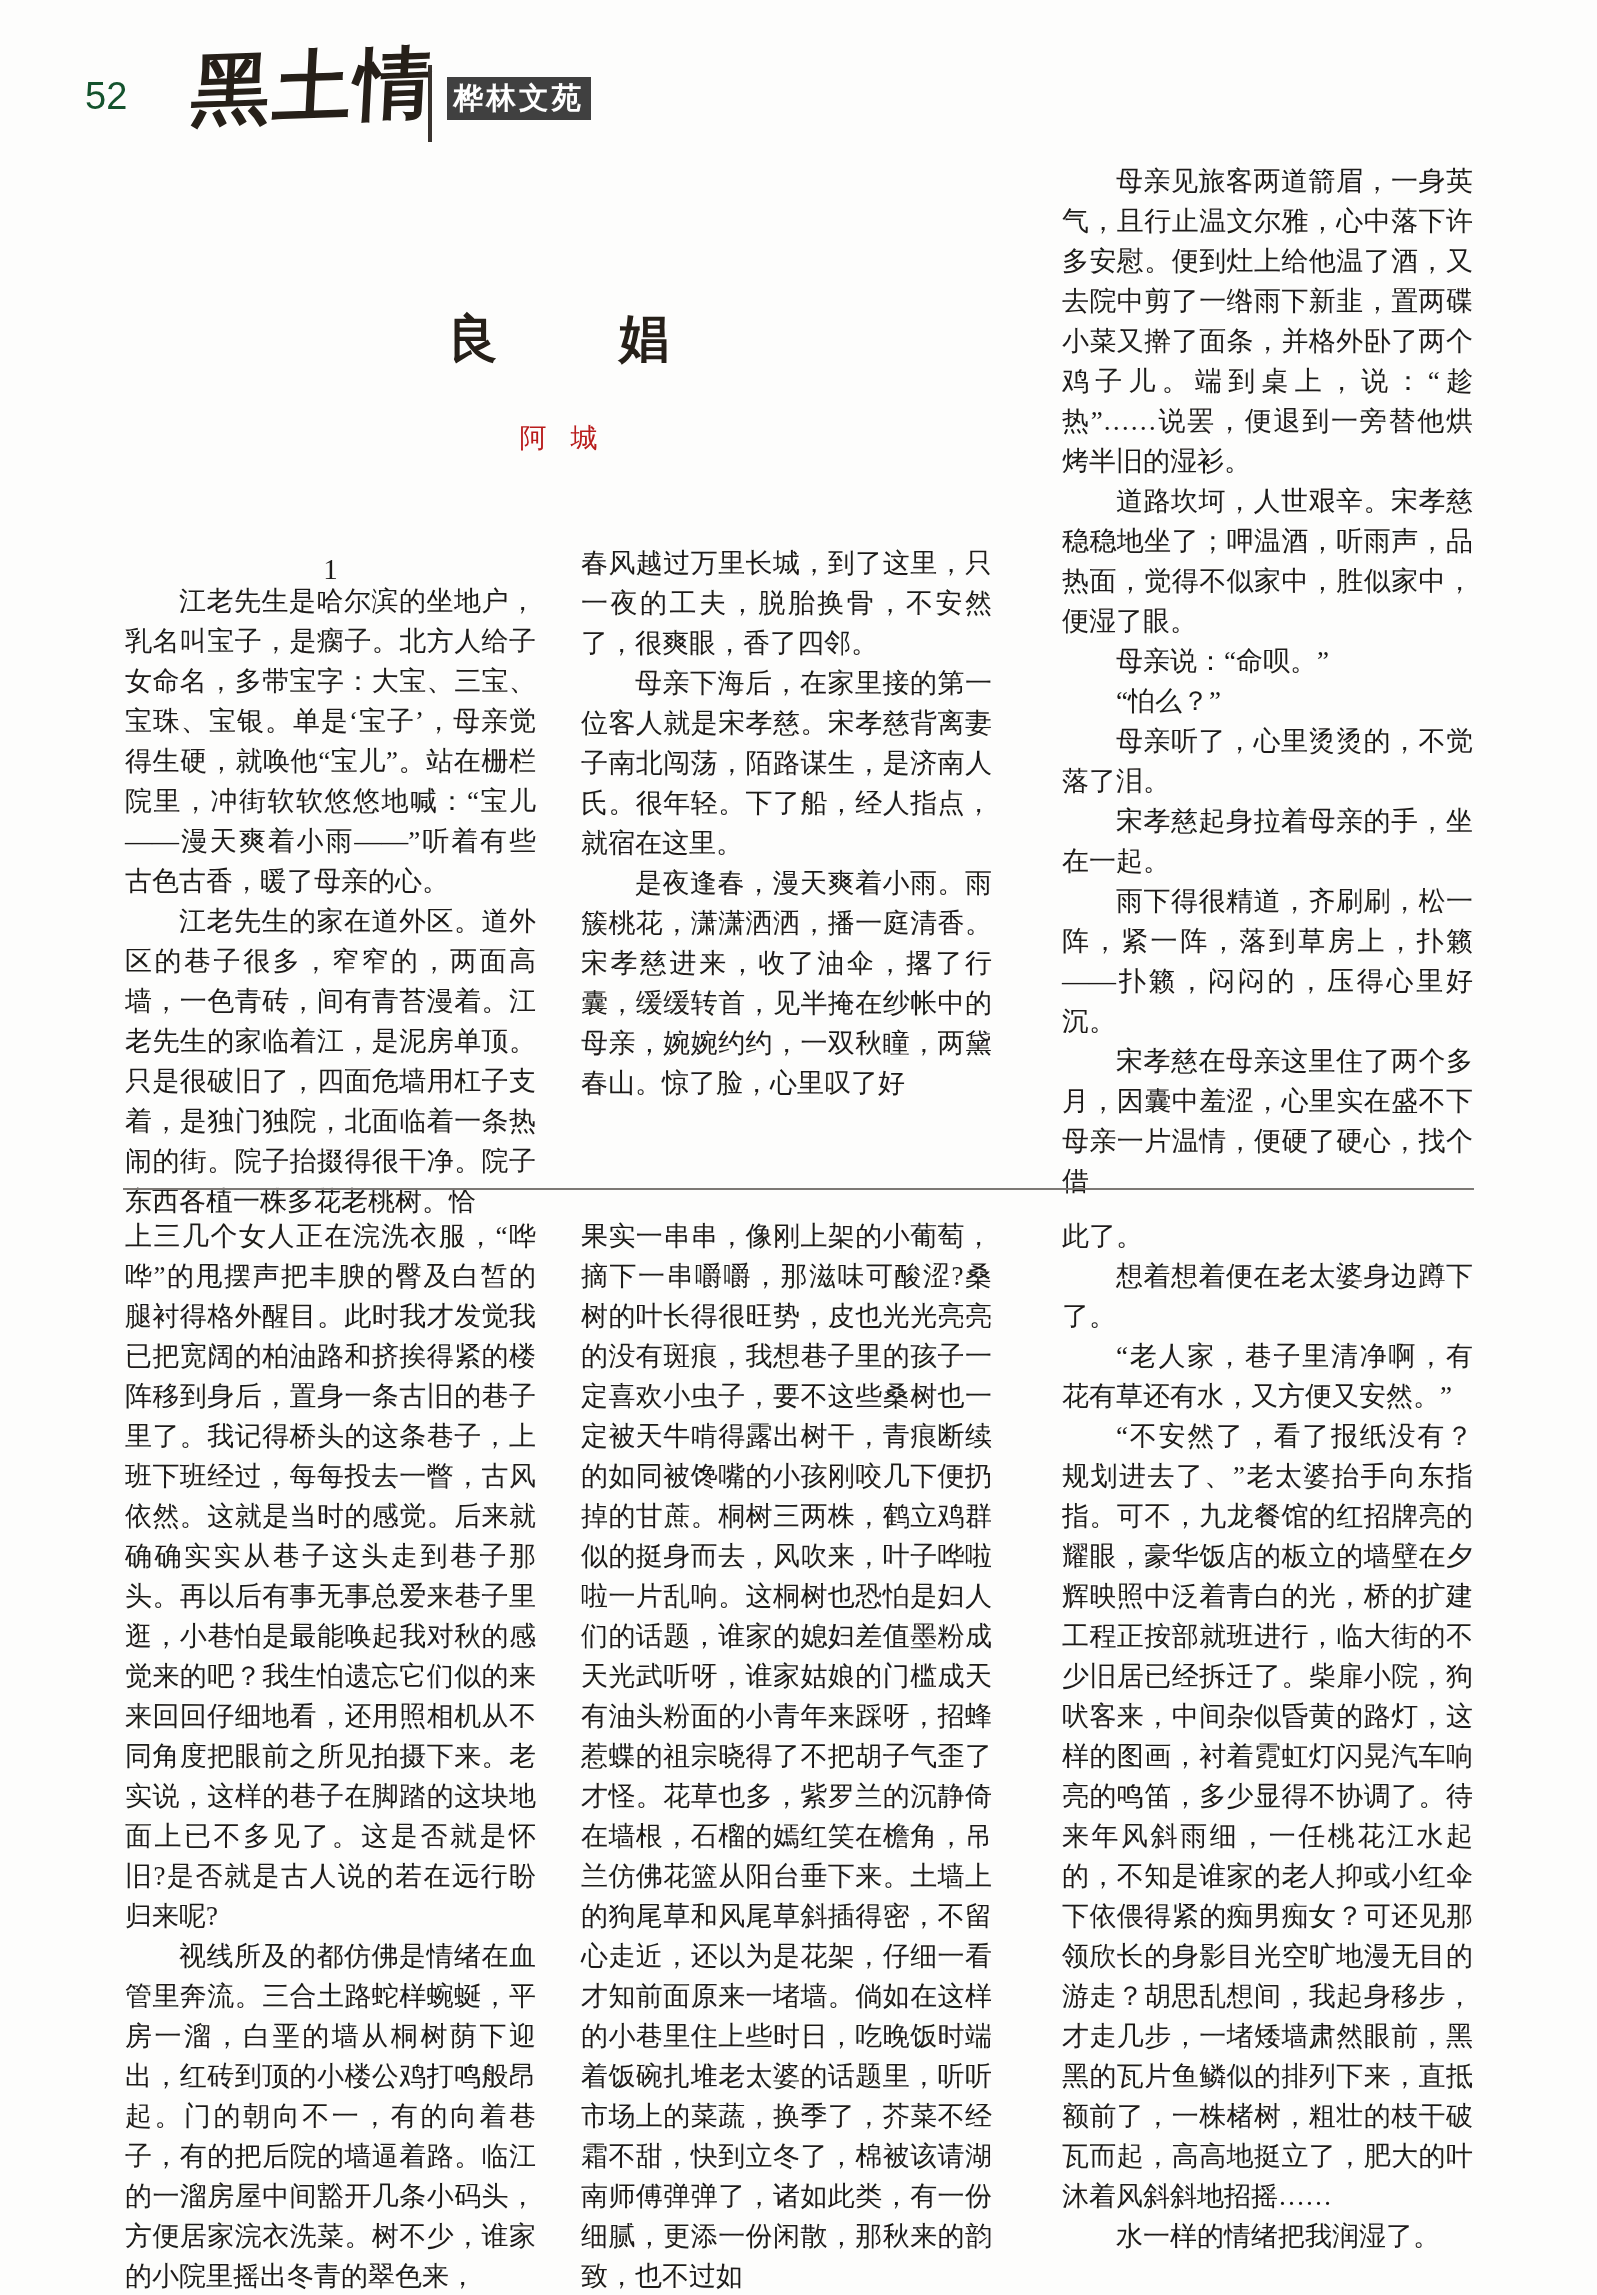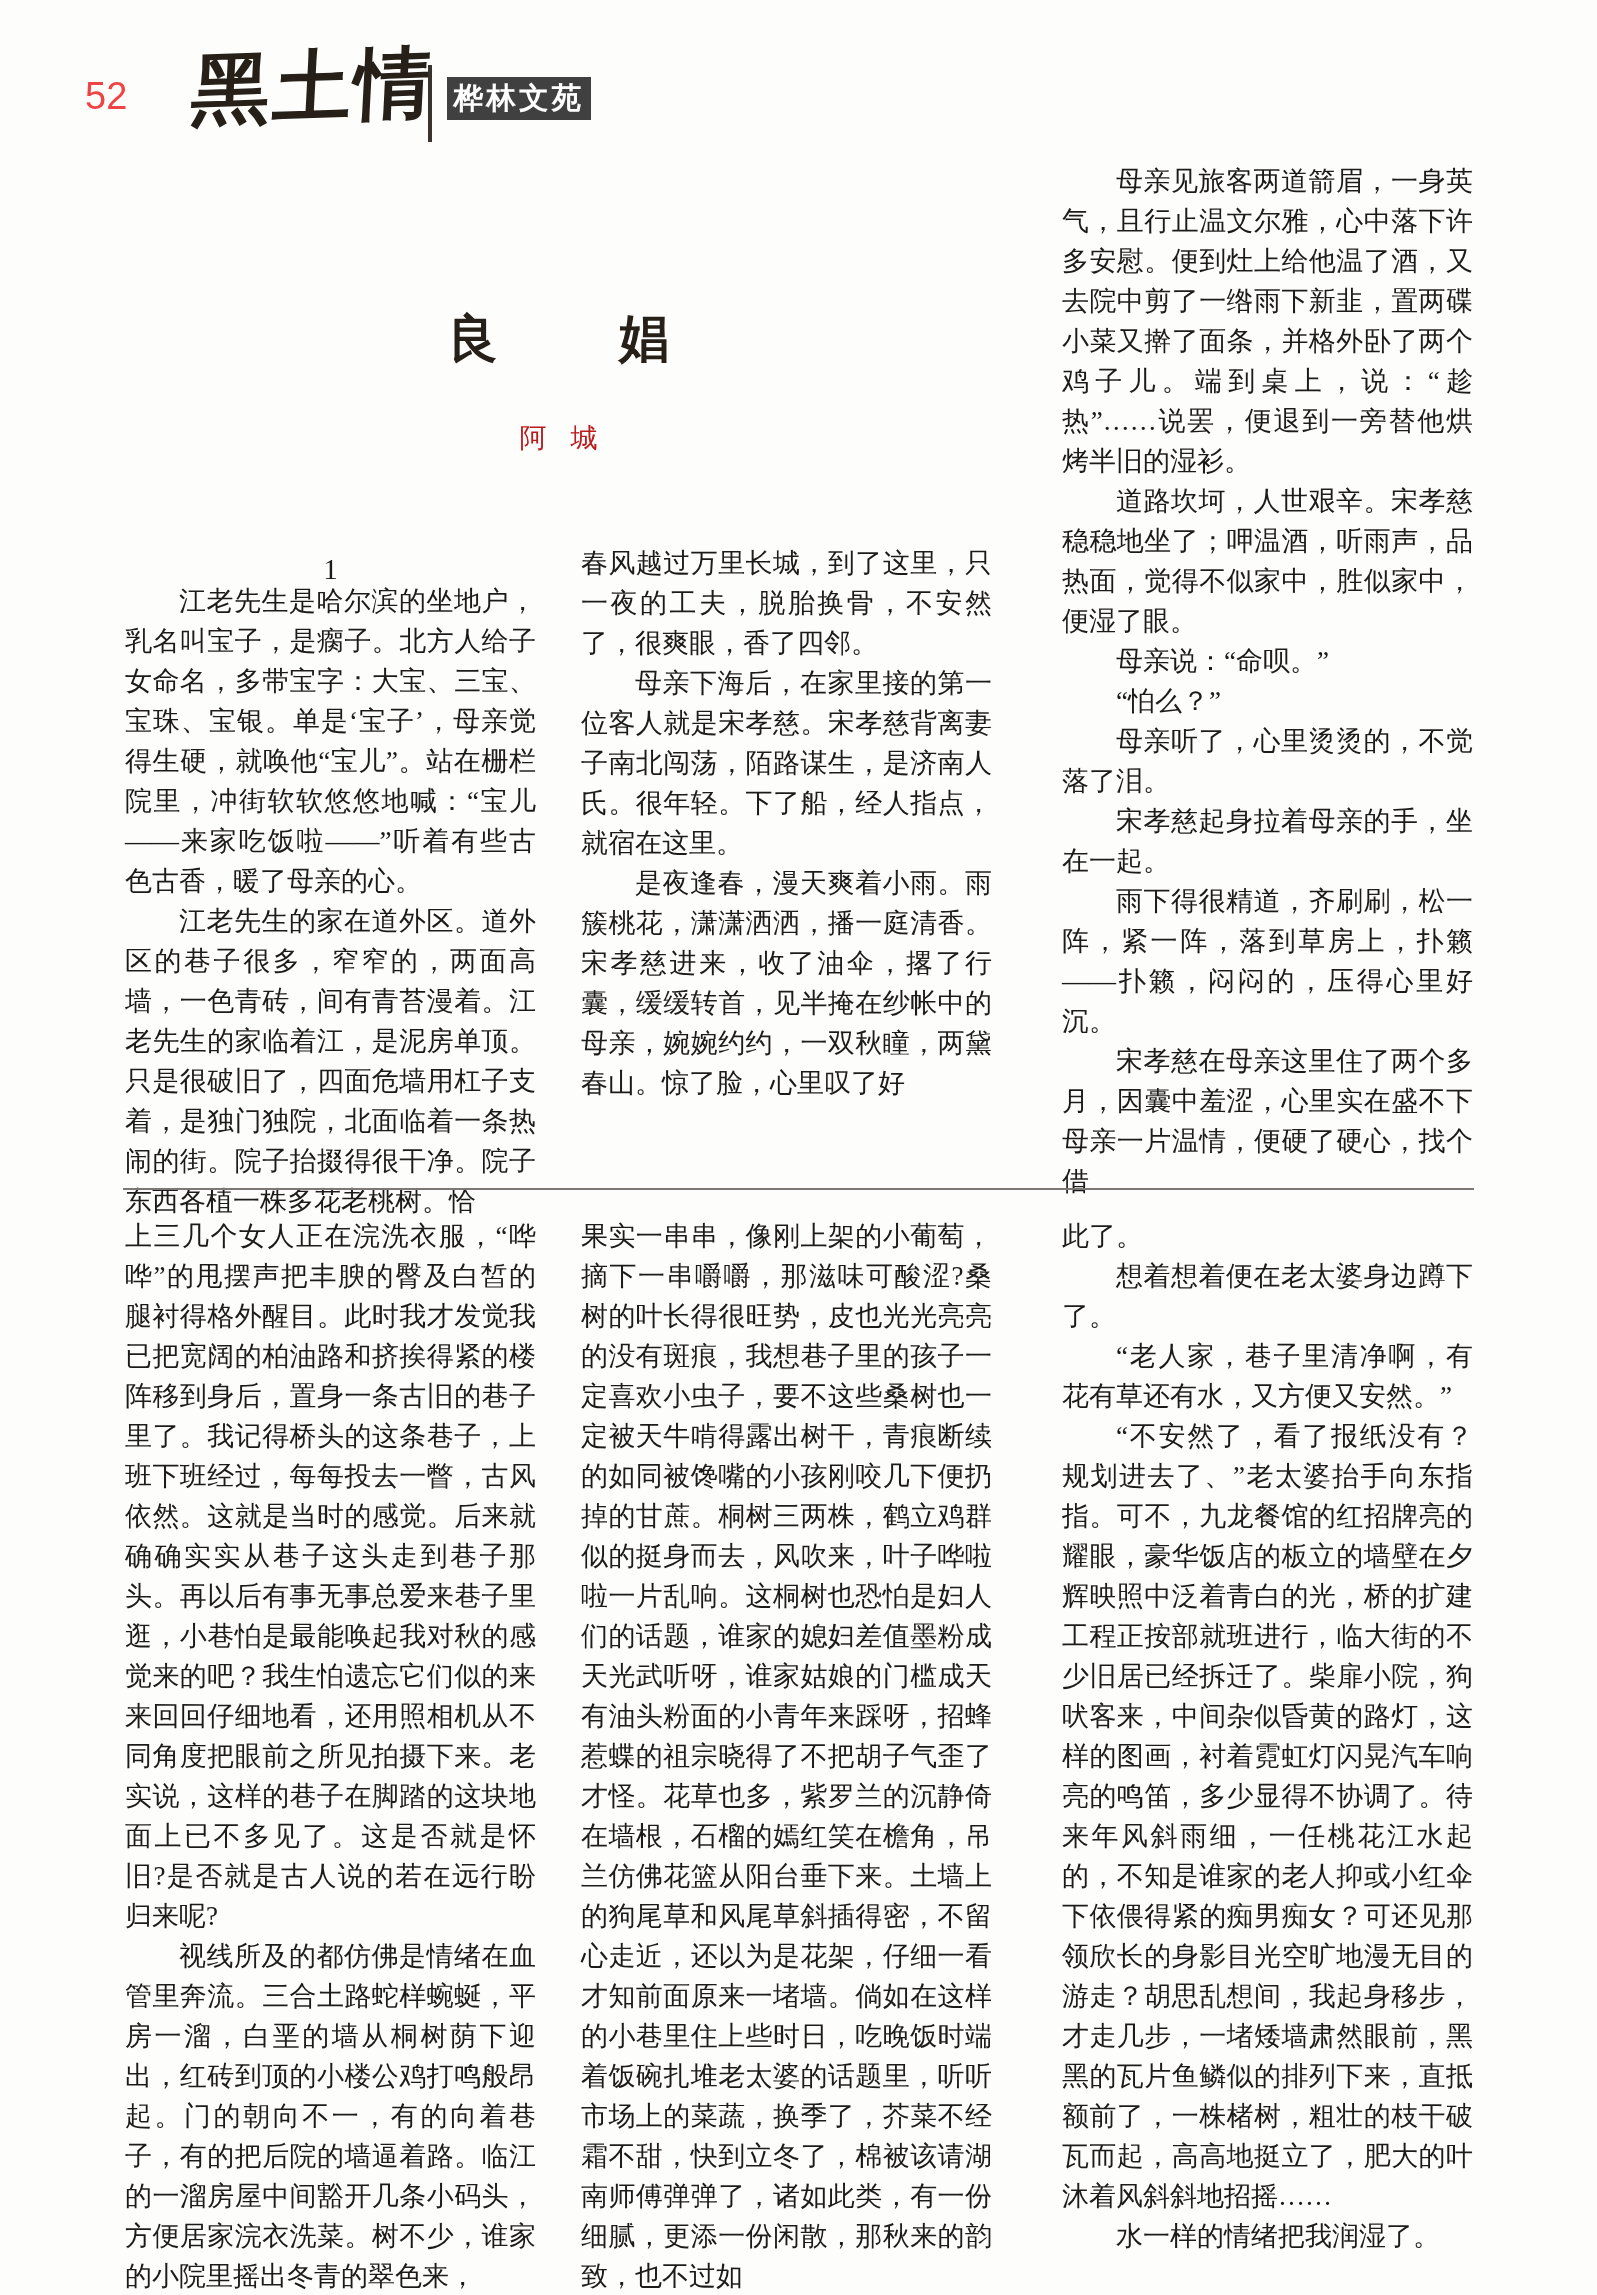--- a/index.html
+++ b/index.html
@@ -3,21 +3,21 @@
 <meta charset="utf-8">
 <style>
   html,body{margin:0;padding:0;}
   .sheet{
     position:relative;width:1597px;height:2295px;background:#fdfdfc;
     font-family:"Liberation Serif","DejaVu Serif",serif;color:#1d1b19;overflow:hidden;
   }
   .pagenum{
     position:absolute;left:85px;top:75px;
     font-family:"Liberation Sans","DejaVu Sans",sans-serif;
-    font-size:38px;color:#ef4444;
+    font-size:38px;color:#14532d;
   }
   .logo{
     position:absolute;left:192px;top:35px;font-size:78px;font-weight:900;
     letter-spacing:3.2px;transform:skewX(-5deg) rotate(-2deg);color:#262019;
     font-family:"DejaVu Serif","Liberation Serif",serif;white-space:nowrap;
   }
   .hrule-vert{
     position:absolute;left:428px;top:65px;width:4px;height:77px;background:#39332e;
   }
   .colbox{
@@ -64,21 +64,21 @@
   <div class="colbox">桦林文苑</div>
 
   <h1 class="title">
     <span>良</span>
     <span>娼</span>
   </h1>
   <div class="author">阿城</div>
   <div class="secnum">1</div>
 
   <div class="col story-c1">
-      <p class="para indent">江老先生是哈尔滨的坐地户，乳名叫宝子，是瘸子。北方人给子女命名，多带宝字：大宝、三宝、宝珠、宝银。单是‘宝子’，母亲觉得生硬，就唤他“宝儿”。站在栅栏院里，冲街软软悠悠地喊：“宝儿——来家吃饭啦——”听着有些古色古香，暖了母亲的心。</p>
+      <p class="para indent">江老先生是哈尔滨的坐地户，乳名叫宝子，是瘸子。北方人给子女命名，多带宝字：大宝、三宝、宝珠、宝银。单是‘宝子’，母亲觉得生硬，就唤他“宝儿”。站在栅栏院里，冲街软软悠悠地喊：“宝儿——漫天爽着小雨——”听着有些古色古香，暖了母亲的心。</p>
       <p class="para indent">江老先生的家在道外区。道外区的巷子很多，窄窄的，两面高墙，一色青砖，间有青苔漫着。江老先生的家临着江，是泥房单顶。只是很破旧了，四面危墙用杠子支着，是独门独院，北面临着一条热闹的街。院子抬掇得很干净。院子东西各植一株多花老桃树。恰</p>
     </div>
   <div class="col story-c2">
       <p class="para">春风越过万里长城，到了这里，只一夜的工夫，脱胎换骨，不安然了，很爽眼，香了四邻。</p>
       <p class="para indent">母亲下海后，在家里接的第一位客人就是宋孝慈。宋孝慈背离妻子南北闯荡，陌路谋生，是济南人氏。很年轻。下了船，经人指点，就宿在这里。</p>
       <p class="para indent">是夜逢春，漫天爽着小雨。雨簇桃花，潇潇洒洒，播一庭清香。宋孝慈进来，收了油伞，撂了行囊，缓缓转首，见半掩在纱帐中的母亲，婉婉约约，一双秋瞳，两黛春山。惊了脸，心里叹了好</p>
     </div>
   <div class="col story-c3">
       <p class="para indent">母亲见旅客两道箭眉，一身英气，且行止温文尔雅，心中落下许多安慰。便到灶上给他温了酒，又去院中剪了一绺雨下新韭，置两碟小菜又擀了面条，并格外卧了两个鸡子儿。端到桌上，说：“趁热”……说罢，便退到一旁替他烘烤半旧的湿衫。</p>
       <p class="para indent">道路坎坷，人世艰辛。宋孝慈稳稳地坐了；呷温酒，听雨声，品热面，觉得不似家中，胜似家中，便湿了眼。</p>

